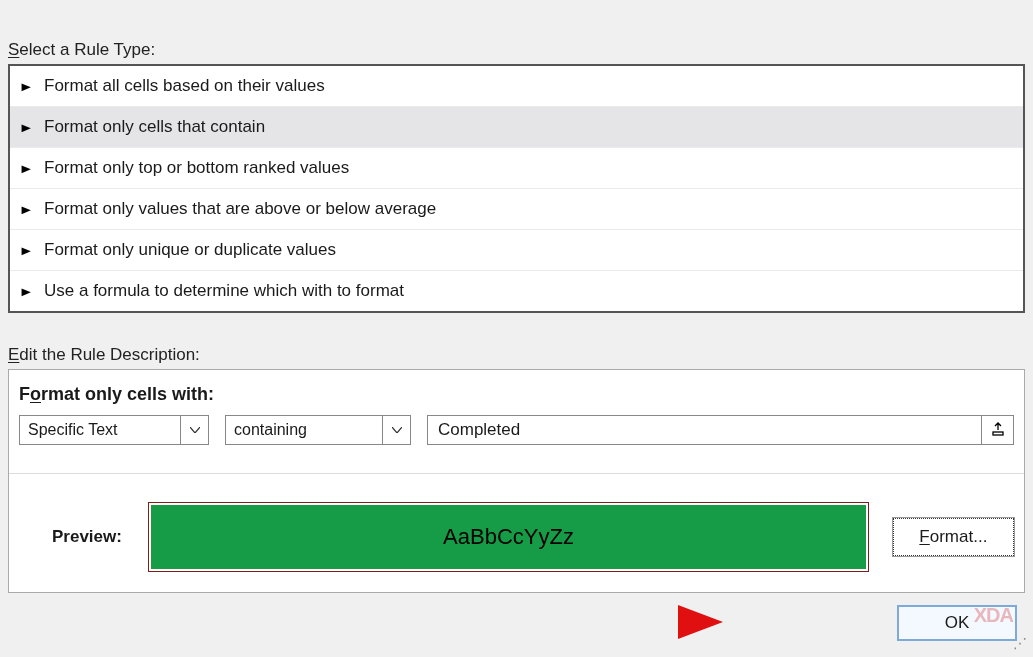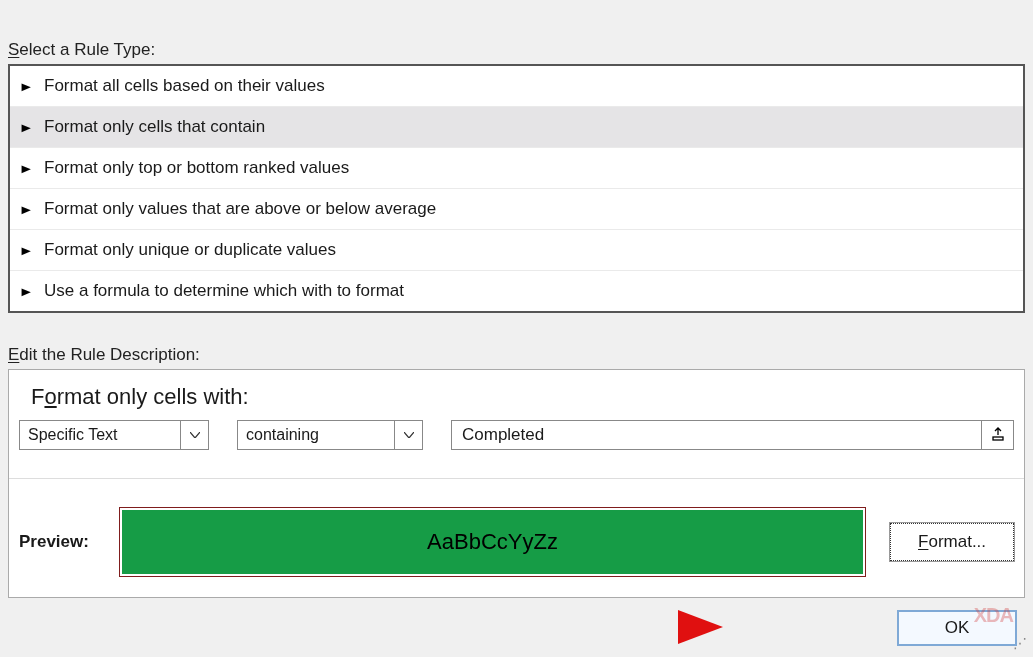--- a/index.html
+++ b/index.html
@@ -56,29 +56,28 @@
     }
     .edit-section {
       margin-top: 16px;
     }
     .description-box {
       border: 1px solid #aaa;
       background: #fff;
       padding: 14px 10px 20px 10px;
     }
     .format-with-label {
-      font-weight: 400;
-      font-size: 22px;
+      font-weight: 700;
+      font-size: 18px;
       margin-bottom: 10px;
-      margin-left: 12px;
     }
     .row-controls {
       display: flex;
       align-items: flex-end;
-      gap: 28px;
+      gap: 16px;
     }
     .combo {
       display: flex;
       align-items: center;
       border: 1px solid #888;
       background: #fff;
       height: 30px;
       font-size: 16px;
     }
     .combo-text {
@@ -127,20 +126,21 @@
     }
     .preview-row {
       display: flex;
       align-items: center;
       gap: 0;
     }
     .preview-label {
       font-weight: 600;
       font-size: 17px;
       width: 100px;
+      margin-left: 33px;
     }
     .preview-box {
       border: 1px solid #7f1d1d;
       padding: 2px;
       width: 748px;
       margin-right: 24px;
     }
     .preview-inner {
       background: #169c46;
       color: #000;

